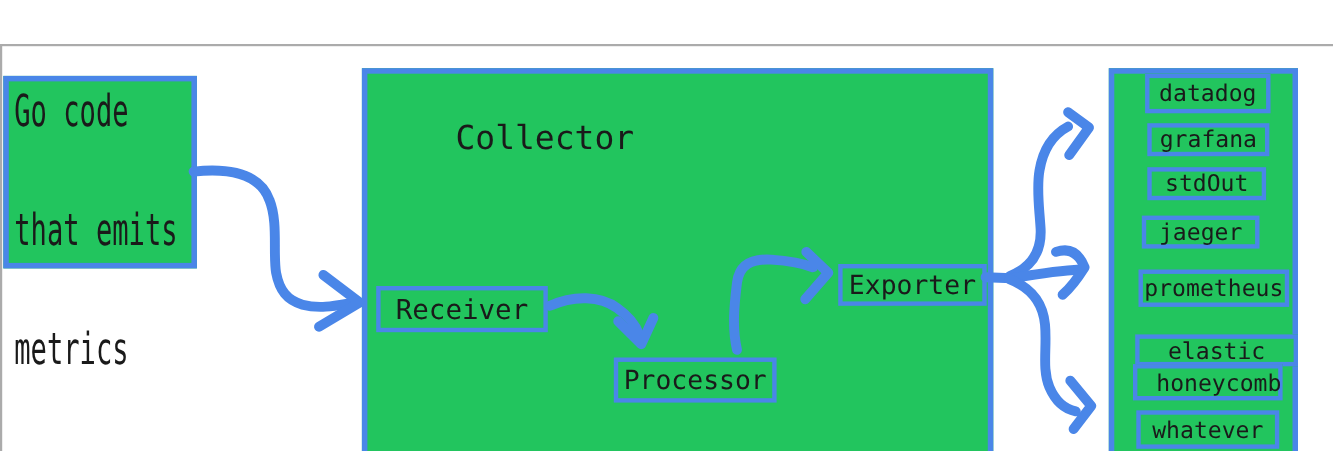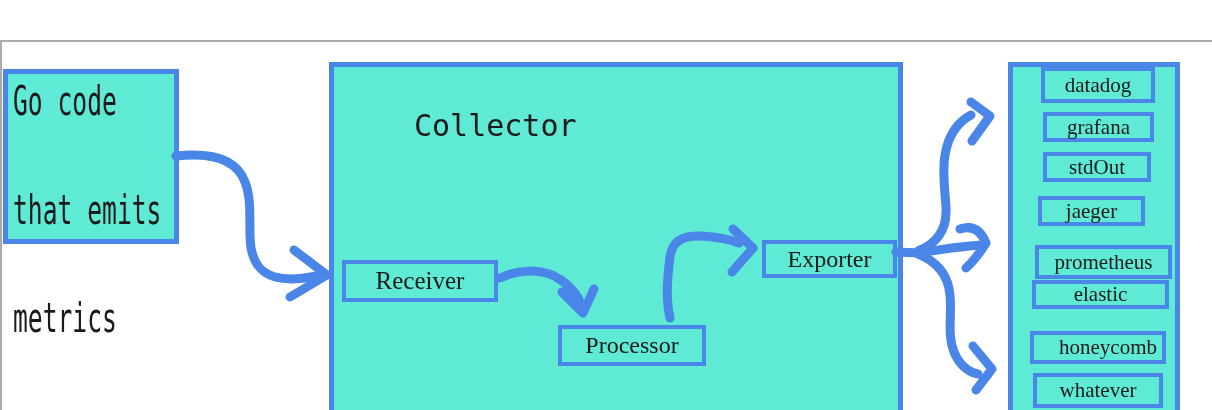--- a/index.html
+++ b/index.html
@@ -6,21 +6,21 @@
   :root { --accent:#4a86e8; --ink:#1a1a1a; --edge:#ababab; }
   #canvas {
     position:relative; width:1212px; height:410px; background:#ffffff;
     overflow:hidden; font-family:"DejaVu Sans Mono","Liberation Mono",monospace;
     color:var(--ink);
     margin-top:40px;
   }
   .page-edge-top { position:absolute; left:0; top:0; width:1212px; height:2px; background:var(--edge); }
   .page-edge-left { position:absolute; left:0; top:0; width:2px; height:410px; background:var(--edge); }
 
-  .box { position:absolute; background:#5eead4; border:4px solid var(--accent); box-sizing:border-box;font-family:Liberation Serif, serif; }
+  .box { position:absolute; background:#22c55e; border:4px solid var(--accent); box-sizing:border-box; }
   .big { border-width:5px; }
 
   
   #source-box { left:3px; top:29px; width:176px; height:175px; }
   #source-text {
     position:absolute; left:13px; top:34px; width:230px;
     font-size:34px; line-height:46px; white-space:pre; color:var(--ink);
     transform:scale(0.725,1.18); transform-origin:left top;
   }
 
@@ -34,21 +34,21 @@
   #exporter-box  { left:762px; top:200px; width:135px; height:38px; font-size:24px; }
 
   
   #destinations-column { left:1008px; top:22px; width:172px; height:360px; }
   .dest { display:flex; align-items:center; justify-content:center; font-size:21px; }
   #dest-0 { left:1041px; top:27px;  width:114px; height:36px; }
   #dest-1 { left:1043px; top:72px;  width:111px; height:30px; }
   #dest-2 { left:1043px; top:112px; width:108px; height:30px; }
   #dest-3 { left:1038px; top:156px; width:107px; height:30px; }
   #dest-4 { left:1035px; top:205px; width:137px; height:34px; }
-  #dest-5 { left:1032px; top:240px; width:137px; height:29px; }
+  #dest-5 { left:1032px; top:264px; width:148px; height:29px; }
   #dest-6 { left:1030px; top:291px; width:136px; height:33px;padding-left:20px; }
   #dest-7 { left:1033px; top:333px; width:130px; height:35px; }
 
   #arrows-layer { position:absolute; left:0; top:0; width:1212px; height:410px; pointer-events:none; }
   #arrows-layer path { fill:none; stroke:var(--accent); stroke-width:9; stroke-linecap:round; stroke-linejoin:round; }
 </style>
 </head>
 <body>
 
 <div id="canvas">

